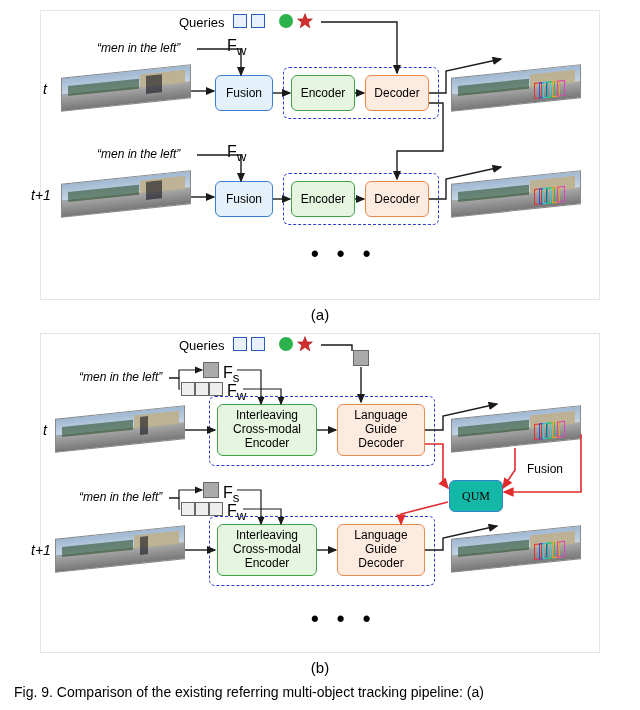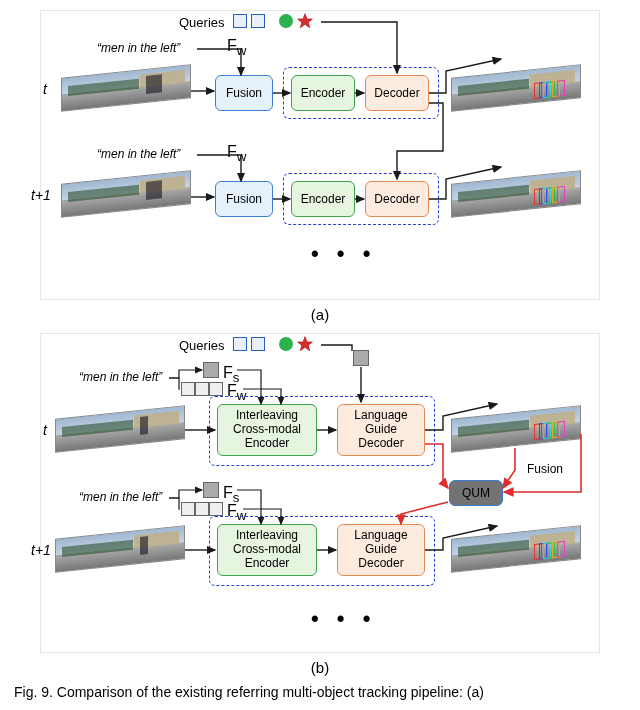--- a/index.html
+++ b/index.html
@@ -44,21 +44,21 @@
     justify-content: center;
     text-align: center;
     font-size: 12px;
     padding: 4px;
   }
   .fusion { background:#e4f0fa; border:1.5px solid #3a7fcf; width:58px; height:36px; }
   .encoder { background:#e6f5e0; border:1.5px solid #3fa14a; width:64px; height:36px; }
   .decoder { background:#fdebe0; border:1.5px solid #e58a4f; width:64px; height:36px; }
   .ice { background:#e6f5e0; border:1.5px solid #3fa14a; width:100px; height:52px; line-height:1.15; }
   .lgd { background:#fdebe0; border:1.5px solid #e58a4f; width:88px; height:52px; line-height:1.15; }
-  .qum { background:#737373; border:1.5px solid #3a7fcf; width:54px; height:26px; }
+  .qum { background:#14b8a6; border:1.5px solid #3a7fcf; width:54px; height:32px;font-family:Liberation Serif, serif; }
 
   .dashed-box {
     position: absolute;
     border: 1.5px dashed #2a3dd1;
     border-radius: 6px;
   }
 
   .query-row { position:absolute; display:flex; gap:4px; align-items:center; }
   .qbox { width:14px; height:14px; border:1.5px solid #2a5bbf; background:#e8f0fc; }
   .qcircle { width:14px; height:14px; border-radius:50%; background:#2bb24c; }

